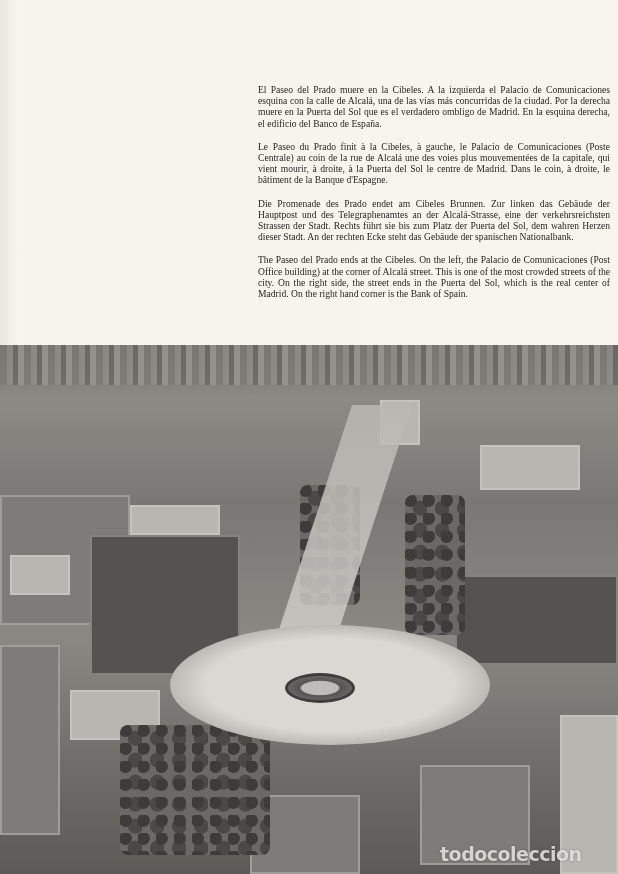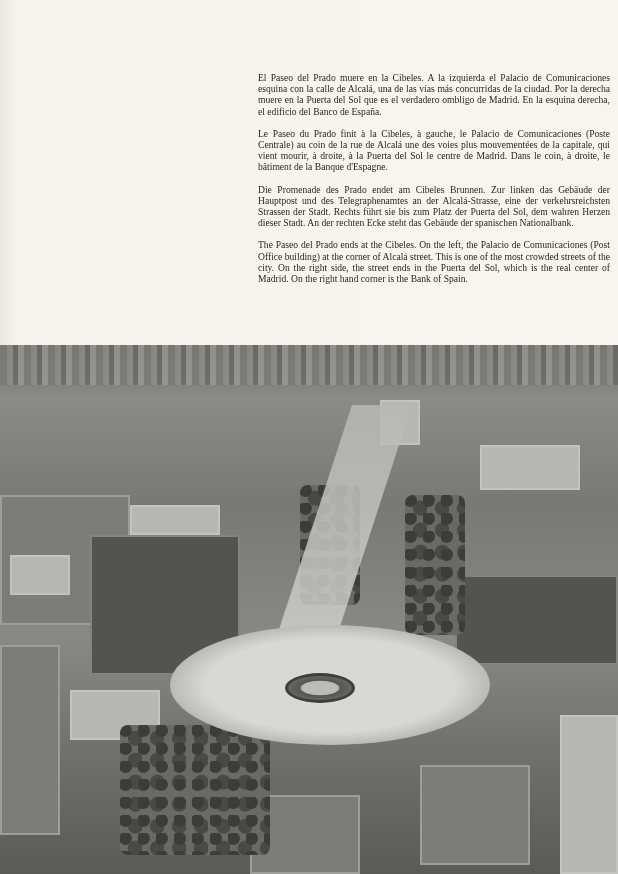--- a/index.html
+++ b/index.html
@@ -11,21 +11,21 @@
     }
     .page {
       position: absolute; left: 0; top: 0; width: 618px; height: 874px;
       background: linear-gradient(90deg, #ebe7de 0px, #f7f4ed 18px, #f8f5ee 100%);
     }
     .text-column {
       position: absolute; left: 258px; top: 72px; width: 352px;
       color: #2a2725; font-size: 9.6px; line-height: 11.2px;
       text-align: justify;
     }
-    .para { margin: 0 0 11px 0; text-indent: 0; }
+    .para { margin: 12px 0 11px 0; text-indent: 0; }
     .para.es { margin-bottom: 11px; }
     .photo {
       position: absolute; left: 0; top: 345px; width: 618px; height: 529px;
       overflow: hidden;
       background:
         radial-gradient(ellipse 40px 14px at 317px 340px, #5a5a58 0 60%, transparent 62%),
         radial-gradient(ellipse 90px 40px at 320px 340px, #cfcfcc 0 70%, transparent 72%),
         linear-gradient(175deg, transparent 0 50%, rgba(255,255,255,0.0) 50%),
         linear-gradient(180deg, #6b6a66 0%, #8d8b86 10%, #7a7874 30%, #8a8883 55%, #6f6d69 80%, #5b5a57 100%);
     }
@@ -101,13 +101,14 @@
     <div class="blk mid" style="left:420px;top:420px;width:110px;height:100px;"></div>
 
     <div class="trees" style="left:405px;top:150px;width:60px;height:140px;"></div>
     <div class="trees" style="left:300px;top:140px;width:60px;height:120px;"></div>
     <div class="trees" style="left:120px;top:380px;width:150px;height:130px;"></div>
     <div class="avenue"></div>
     <div class="plaza"></div>
     <div class="fountain"></div>
   </div>
 
+  <div class="watermark">todocoleccion</div>
 </div>
 
 </body></html>

